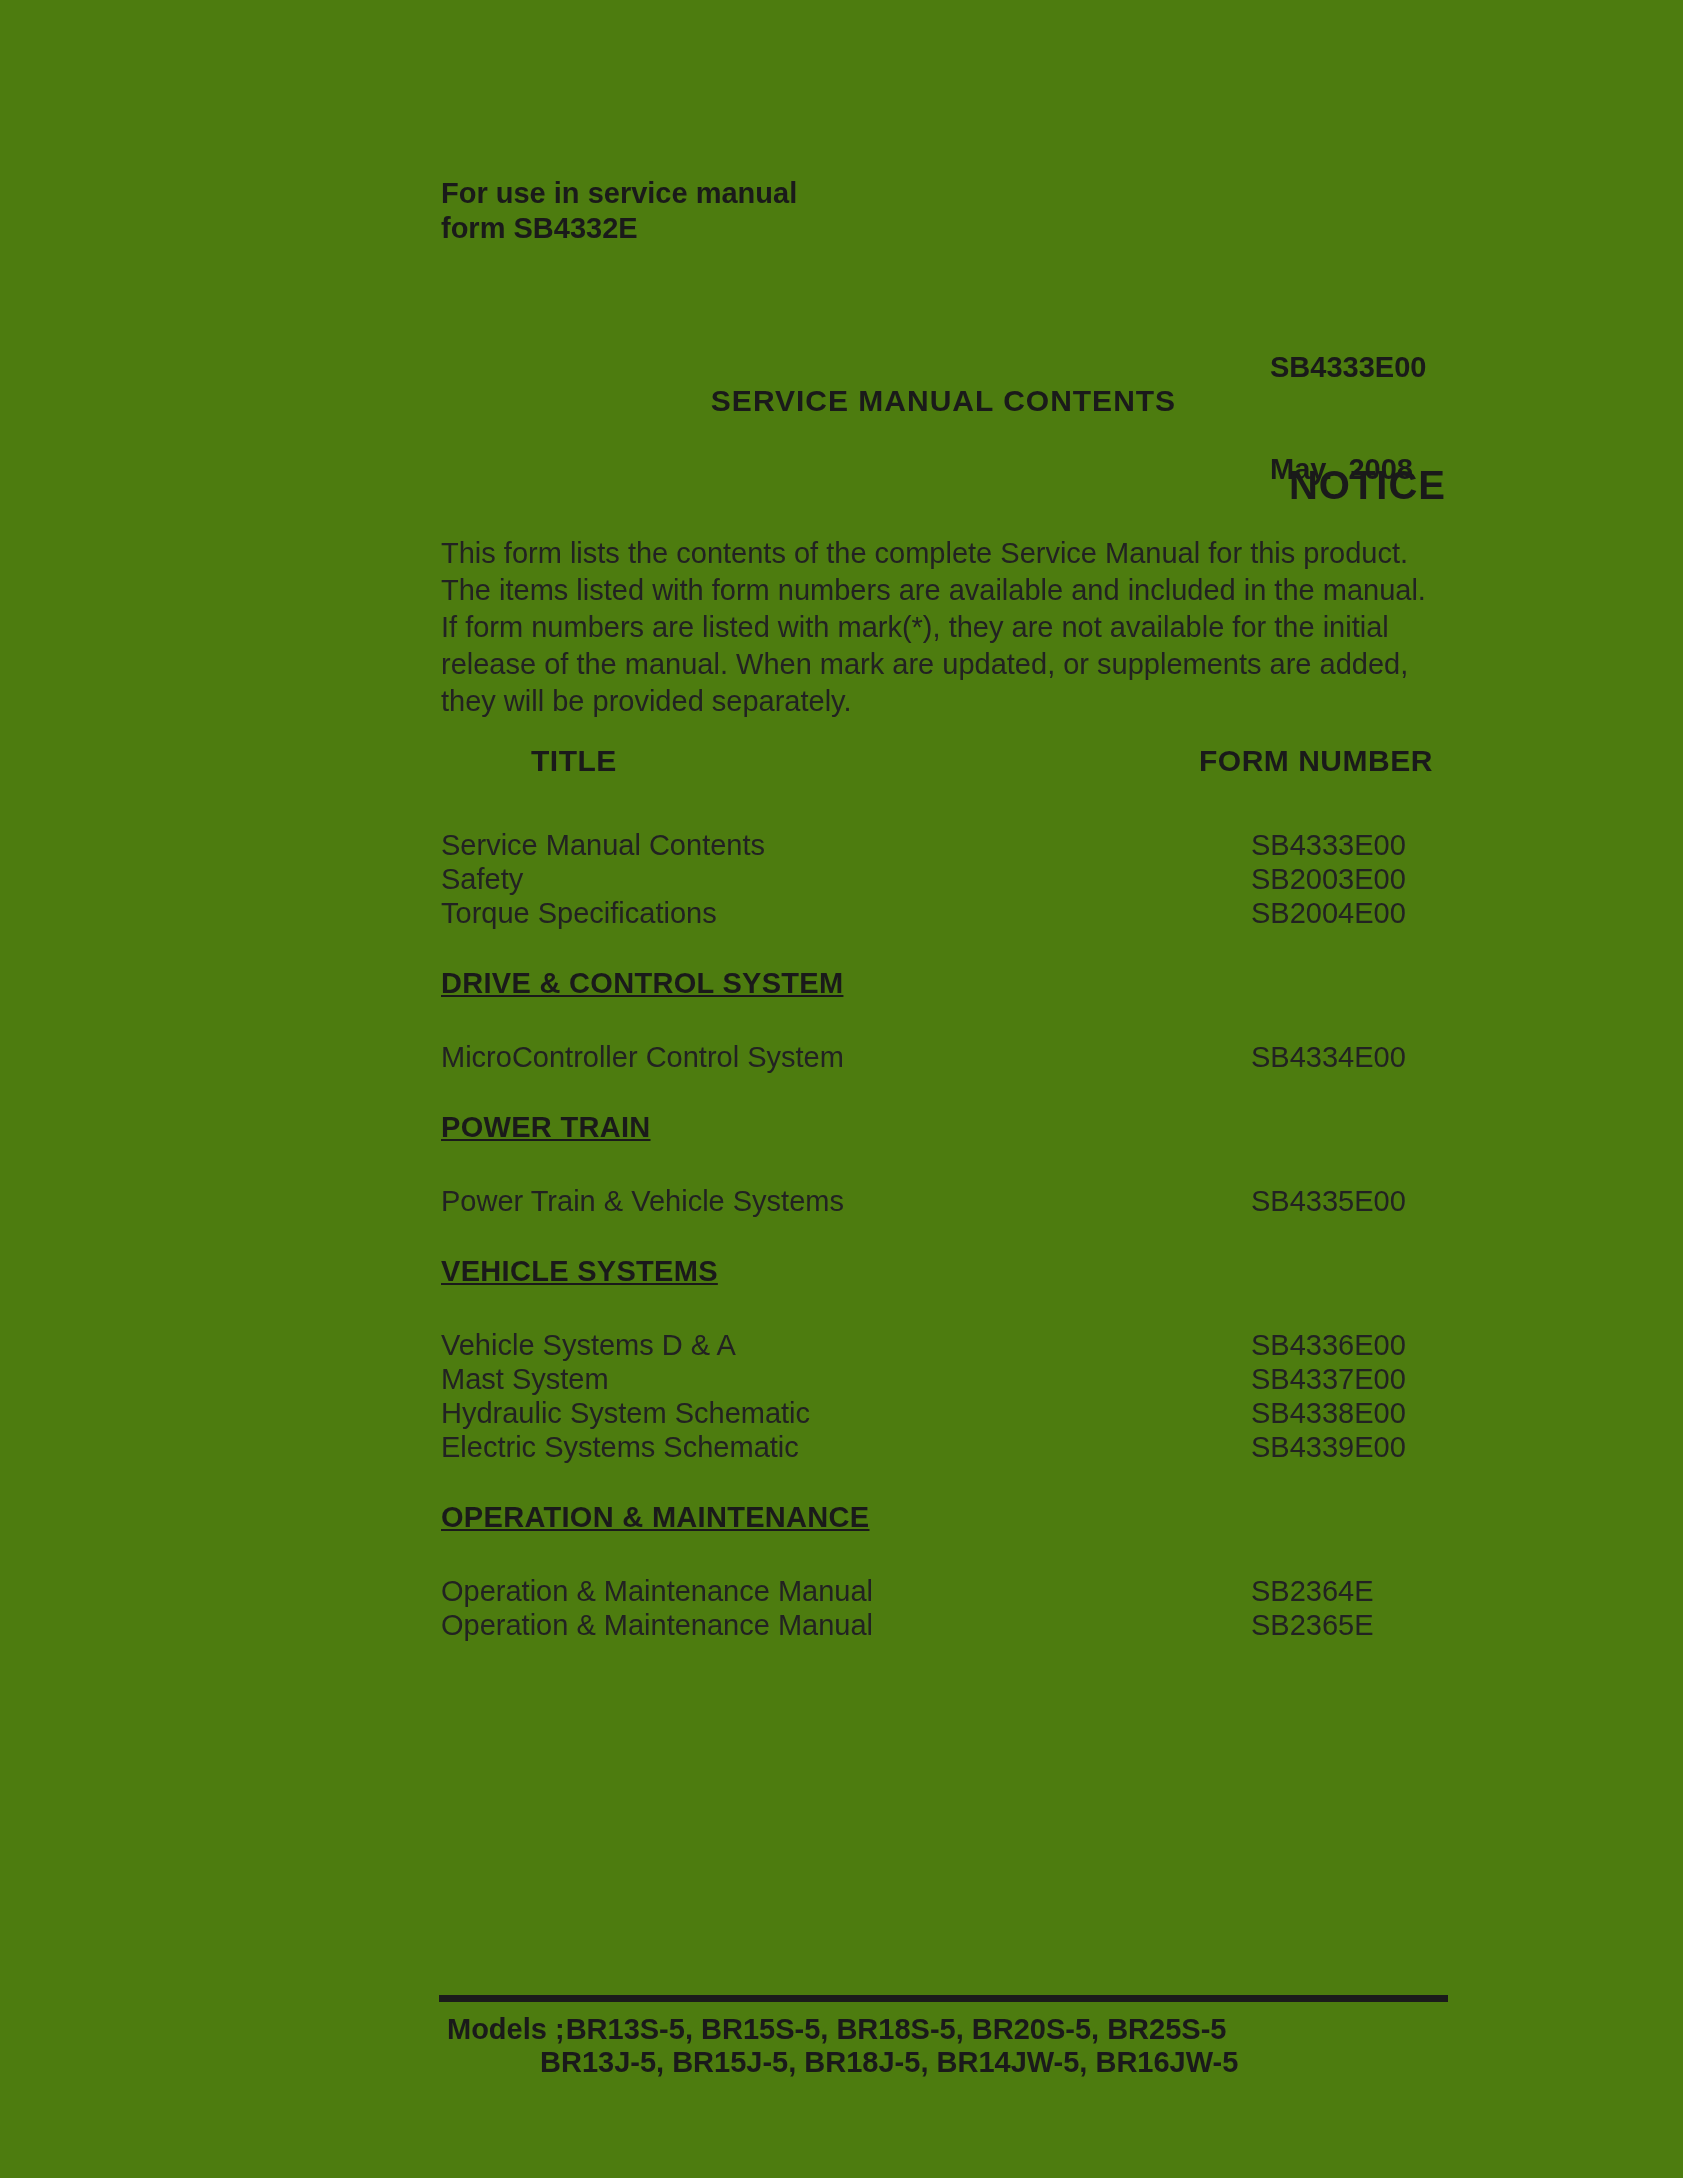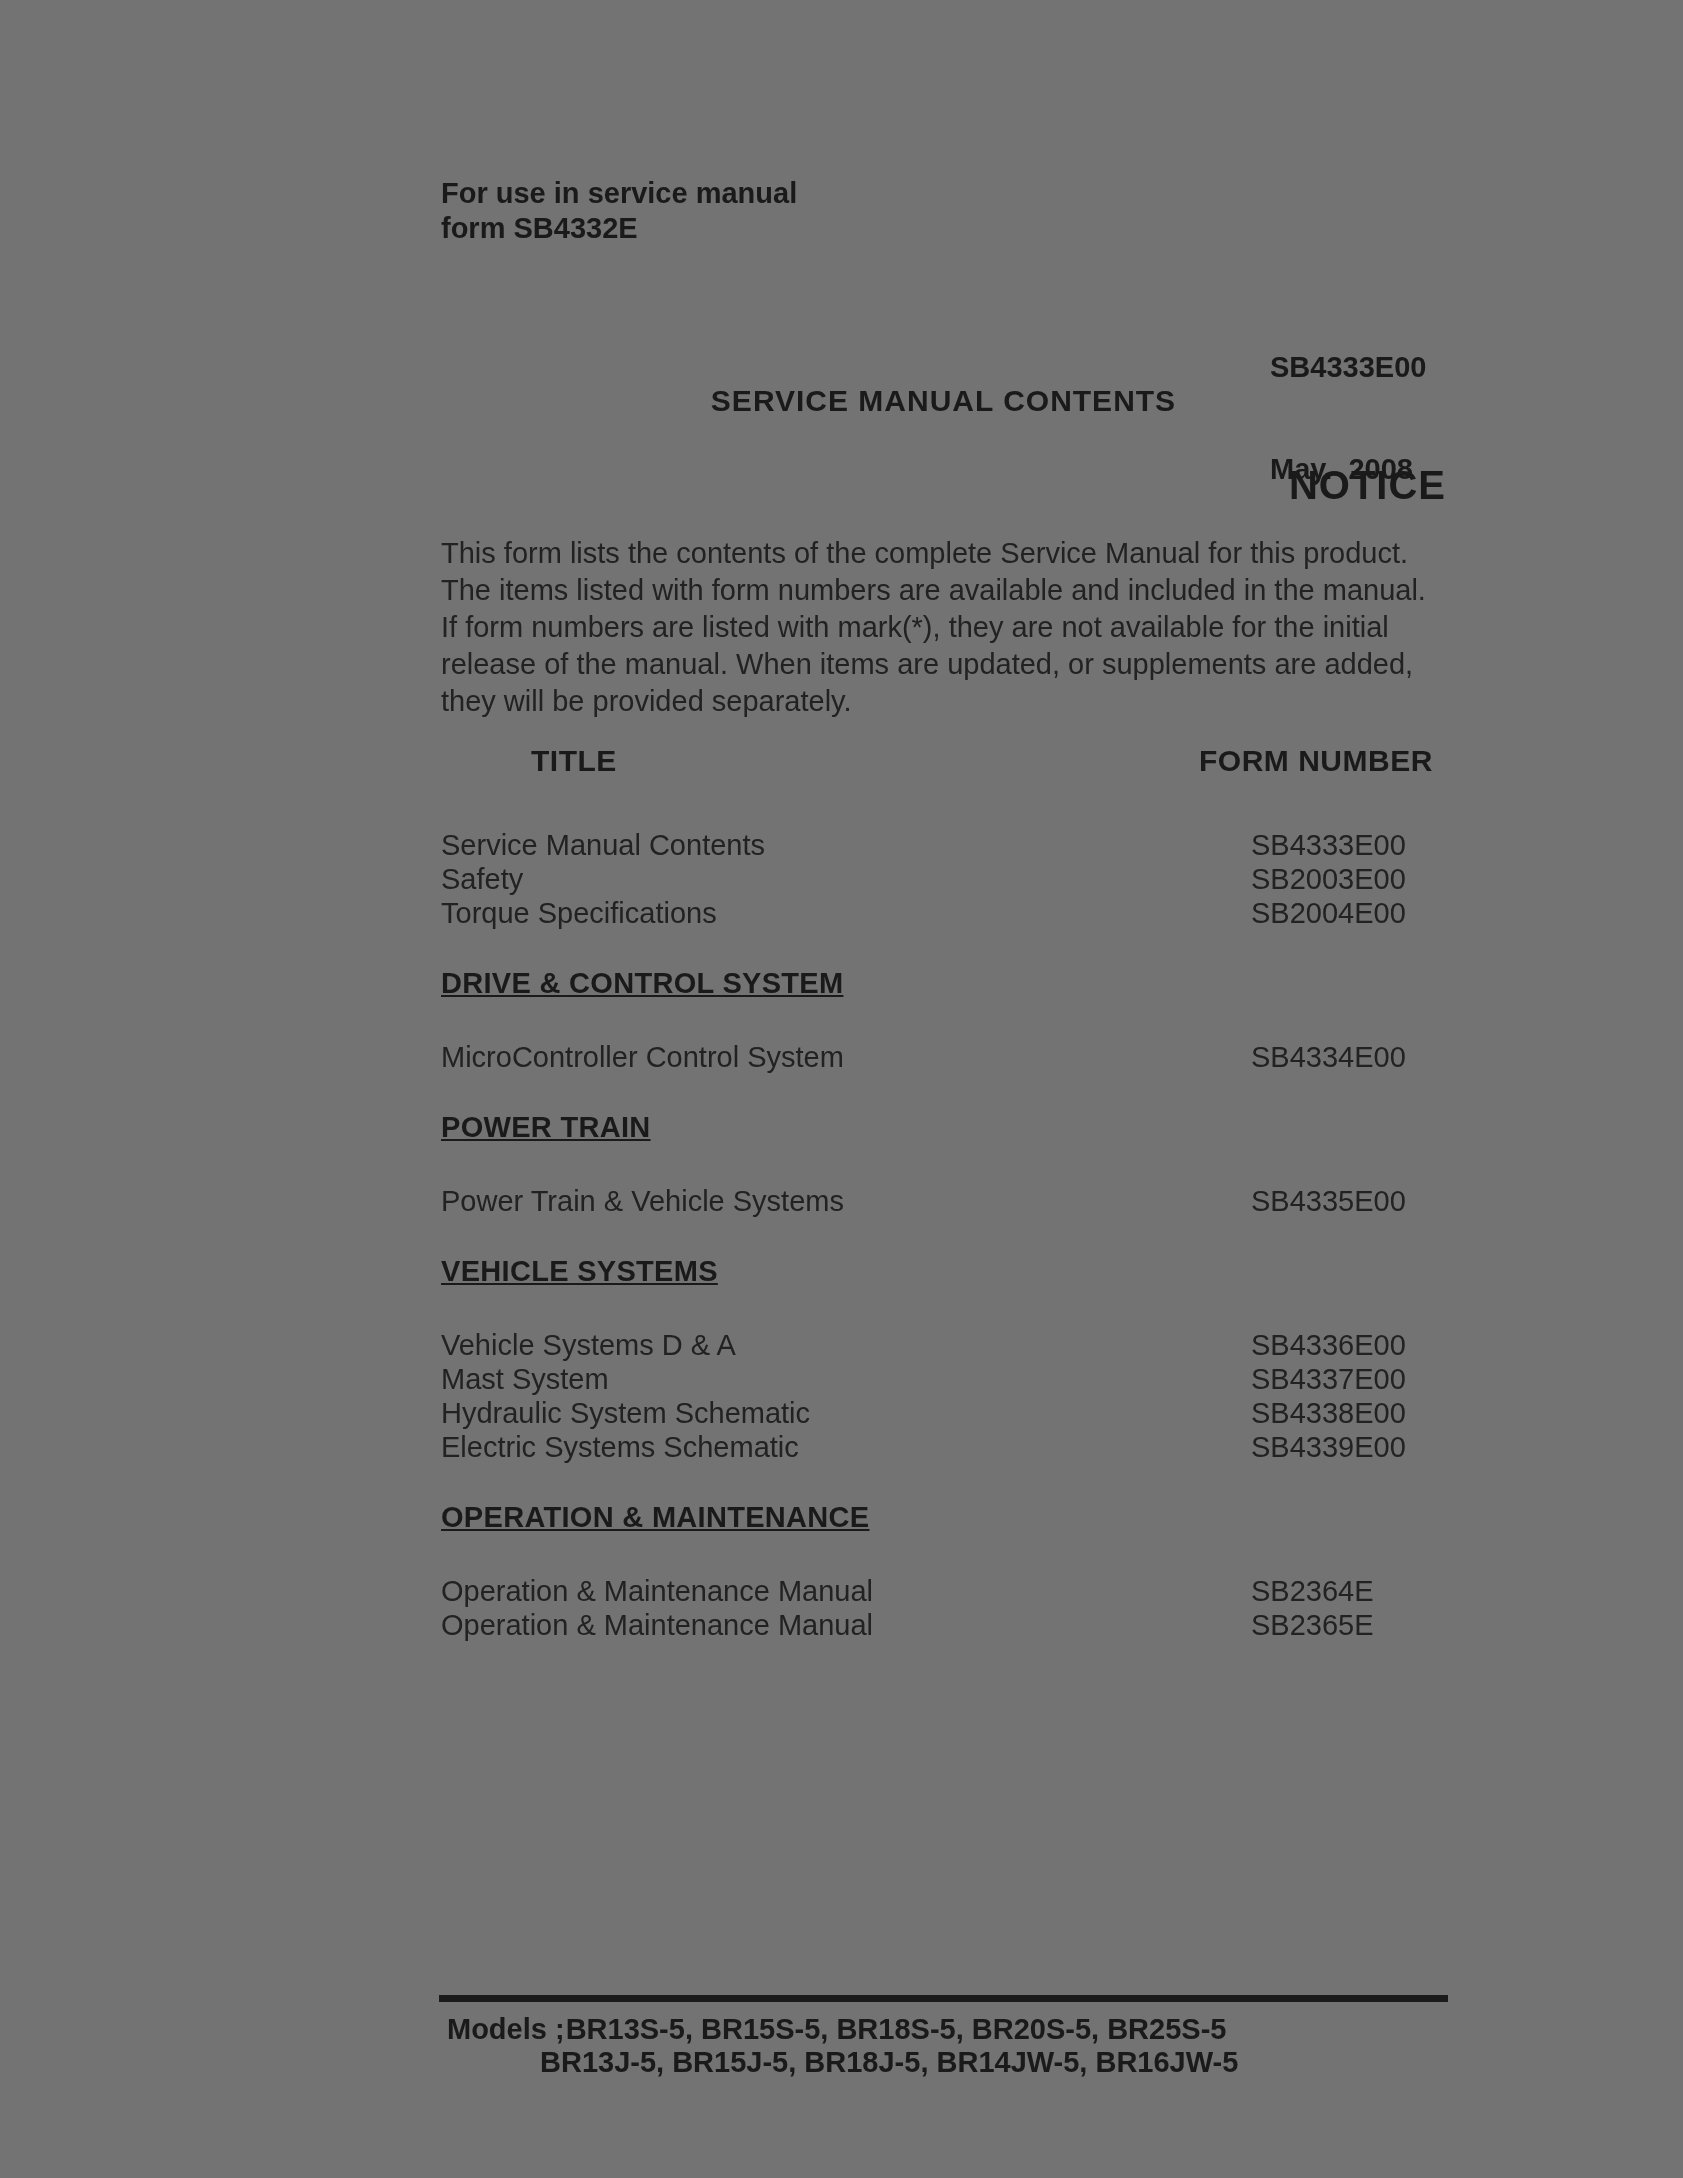--- a/index.html
+++ b/index.html
@@ -1,21 +1,21 @@
 <!DOCTYPE html>
 <html><head>
 <meta charset="utf-8">
 <title>Document</title>
 <style>
   html, body { margin: 0; padding: 0; background: #ffffff; }
   .page {
     position: relative;
     width: 1683px;
     height: 2178px;
-    background: #737373;
+    background: #4d7c0f;
     font-family: "Liberation Sans", "DejaVu Sans", sans-serif;
     font-size: 29px;
     color: #222222;
     overflow: hidden;
   }
 
   .header-left {
     position: absolute; left: 441px; top: 176px;
     font-weight: 700; line-height: 35px; color: #1a1a1a;
   }
@@ -86,21 +86,21 @@
   </div>
 
   <div class="doc-title">SERVICE MANUAL CONTENTS</div>
 
   <div class="notice-heading">NOTICE</div>
 
   <div class="notice-body">
     <div>This form lists the contents of the complete Service Manual for this product.</div>
     <div>The items listed with form numbers are available and included in the manual.</div>
     <div>If form numbers are listed with mark(*), they are not available for the initial</div>
-    <div>release of the manual. When items are updated, or supplements are added,</div>
+    <div>release of the manual. When mark are updated, or supplements are added,</div>
     <div>they will be provided separately.</div>
   </div>
 
   <div class="col-label-title">TITLE</div>
   <div class="col-label-form">FORM NUMBER</div>
 
   <div class="toc">
       <div class="toc-row"><span class="toc-title">Service Manual Contents</span><span class="toc-form">SB4333E00</span></div>
       <div class="toc-row"><span class="toc-title">Safety</span><span class="toc-form">SB2003E00</span></div>
       <div class="toc-row"><span class="toc-title">Torque Specifications</span><span class="toc-form">SB2004E00</span></div>

